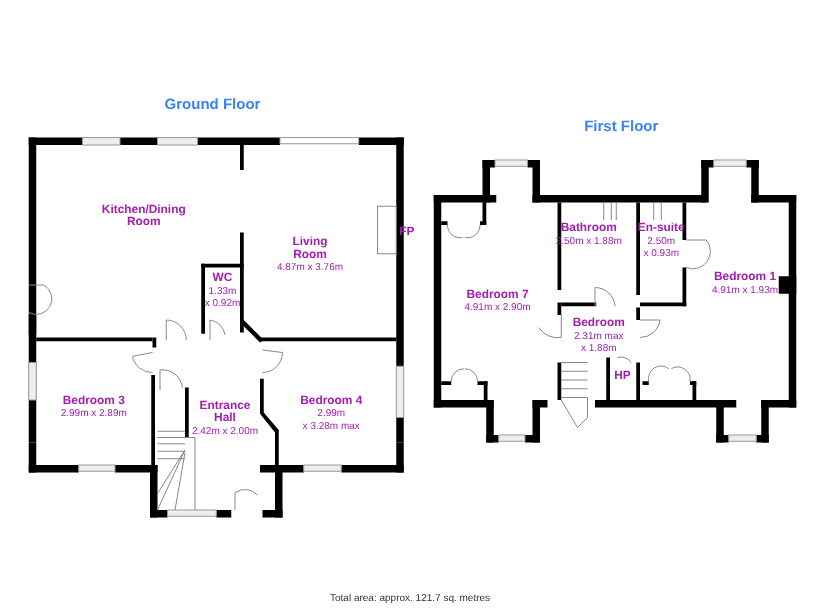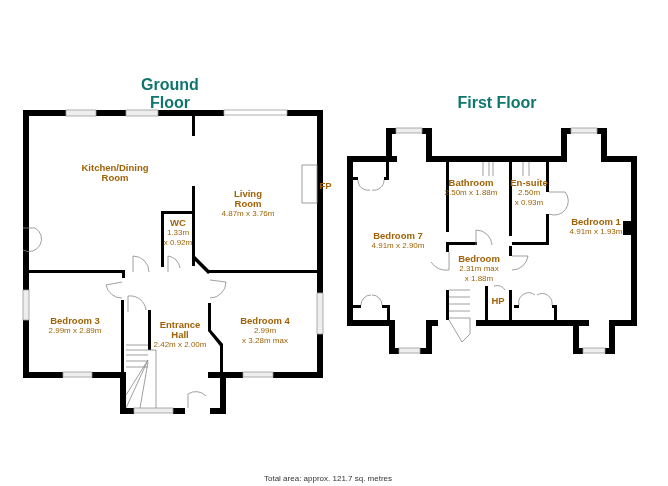--- a/index.html
+++ b/index.html
@@ -1,19 +1,19 @@
 <!DOCTYPE html>
 <html><head>
 <meta charset="utf-8">
 <style>
   html,body{margin:0;padding:0;background:#ffffff;}
   body{width:668px;height:486px;position:relative;overflow:hidden;font-family:"Liberation Sans",sans-serif;}
   svg{position:absolute;left:0;top:0;}
-  .title{position:absolute;font-weight:bold;font-size:16px;color:#0f766e;text-align:center;}
-  .room{position:absolute;text-align:center;color:#a16207;line-height:10px;}
+  .title{position:absolute;font-weight:bold;font-size:12px;color:#3b82f6;text-align:center;}
+  .room{position:absolute;text-align:center;color:#a21caf;line-height:10px;}
   .room .nm{font-weight:bold;font-size:9.5px;display:block;}
   .room .dm{font-size:8px;display:block;white-space:pre-line;}
   .footer{position:absolute;left:264px;top:474px;font-size:8px;color:#333;}
 </style>
 </head>
 <body>
 
 <svg width="668" height="486" viewBox="0 0 668 486">
   <g fill="#000">
 

